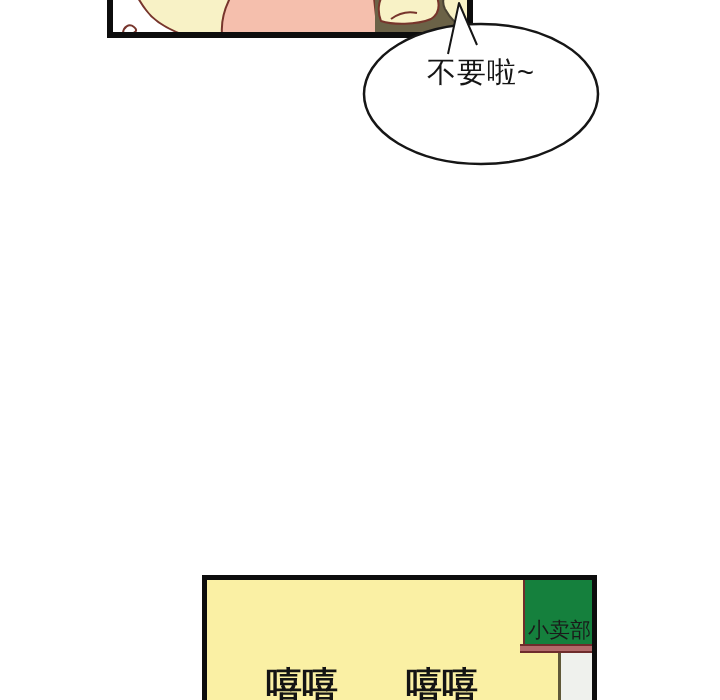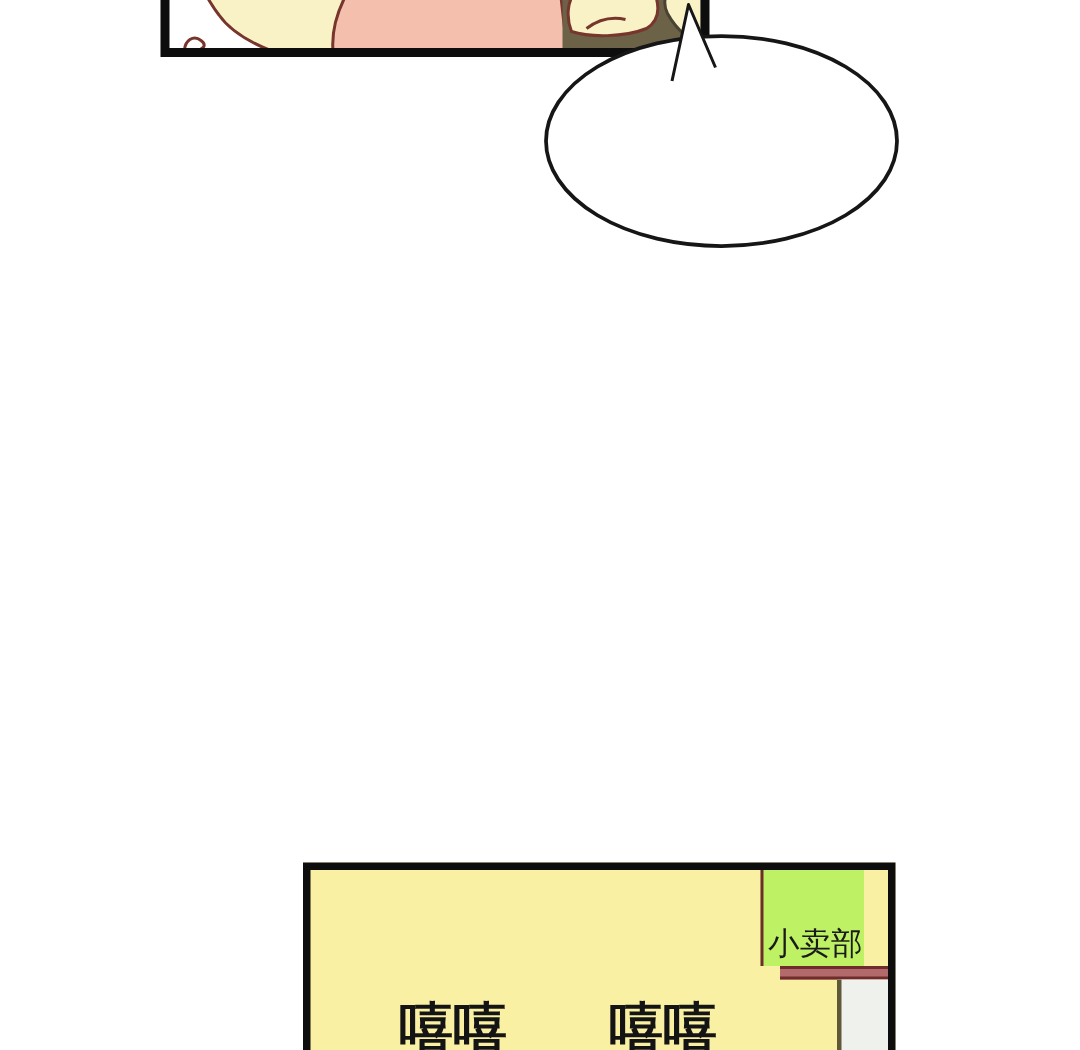--- a/index.html
+++ b/index.html
@@ -42,25 +42,25 @@
     position: absolute;
     left: 202px;
     top: 575px;
     width: 385px;
     height: 135px;          
     background: #FAF0A4;
     border: 5px solid #0d0d0d;
   }
   .shop-sign {
     position: absolute;
-    left: 300px;
+    left: 316px;
     top: 0;
     width: 69px;
     height: 64px;
-    background: #bef264;
+    background: #15803d;
     border-left: 2px solid #6E2C2C;
     box-sizing: border-box;
   }
   .shop-sign-label {
     position: absolute;
     left: 3px;
     bottom: 3px;
     font-size: 21px;
     line-height: 22px;
     color: #1a1a1a;
@@ -127,20 +127,21 @@
     </g>
 
     <rect x="110" y="-6" width="360" height="41" fill="none" stroke="#0d0d0d" stroke-width="6"></rect>
 
     <ellipse cx="481" cy="94" rx="117" ry="70" fill="#ffffff" stroke="#161616" stroke-width="2.5"></ellipse>
 
     <path d="M448,54 L459,3 L477,45" fill="#ffffff" stroke="#161616" stroke-width="2" stroke-linejoin="round"></path>
   </svg>
 
   <div class="bubble-text">
+    <div>不要啦~</div>
   </div>
 
   <div class="panel-bottom">
     <div class="shop-sign">
       <div class="shop-sign-label">小卖部</div>
     </div>
     <div class="shop-sign-bar"></div>
     <div class="doorway-strip"></div>
     <div class="sfx one">嘻嘻</div>
     <div class="sfx two">嘻嘻</div>

